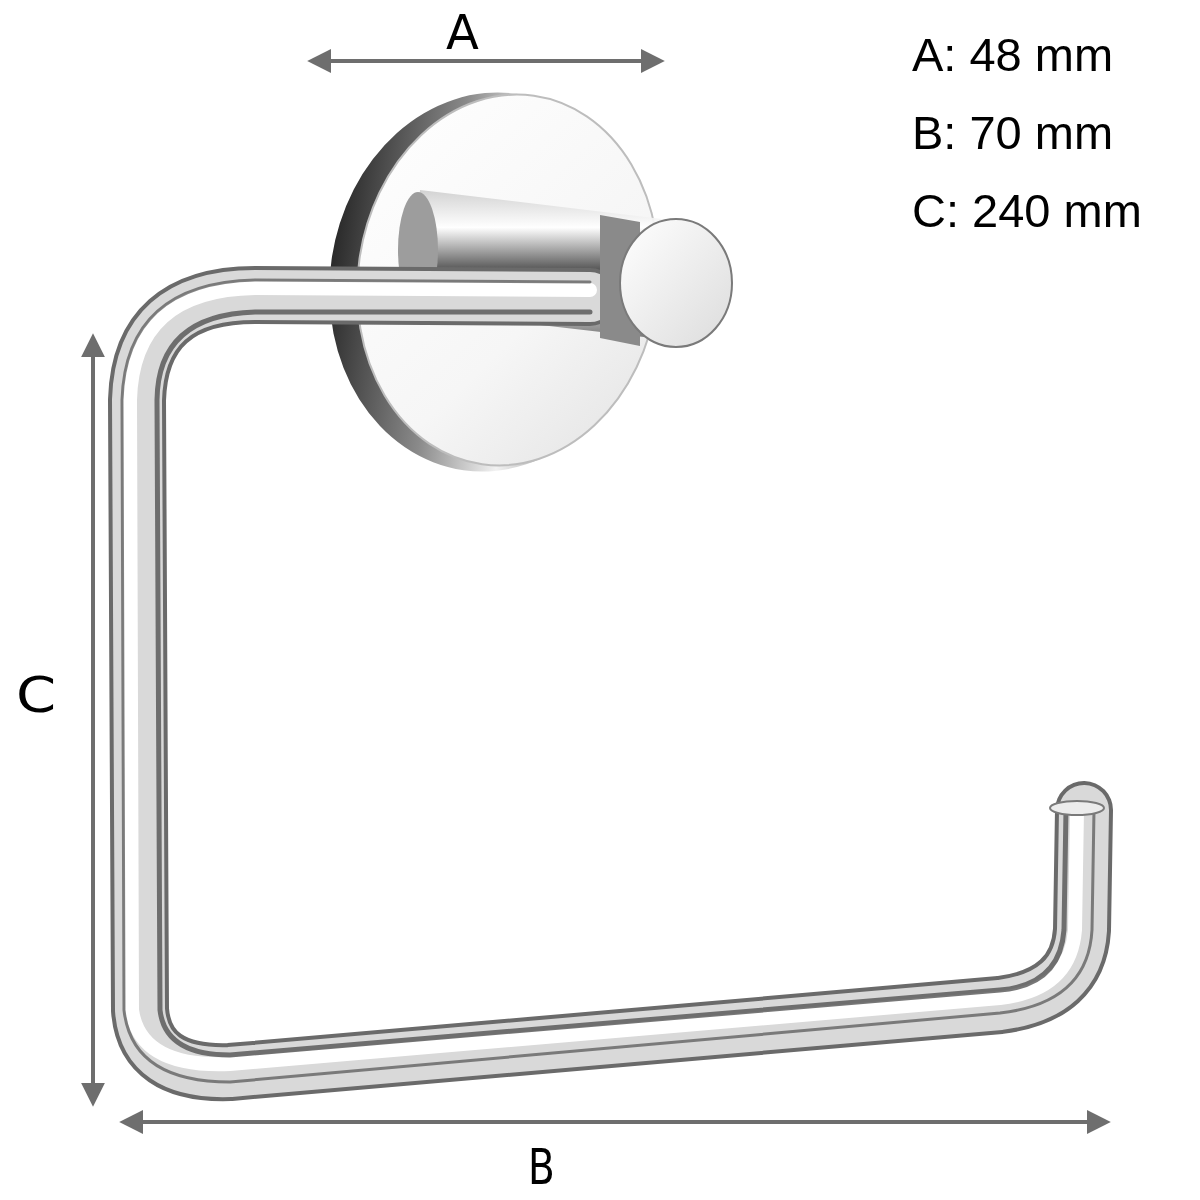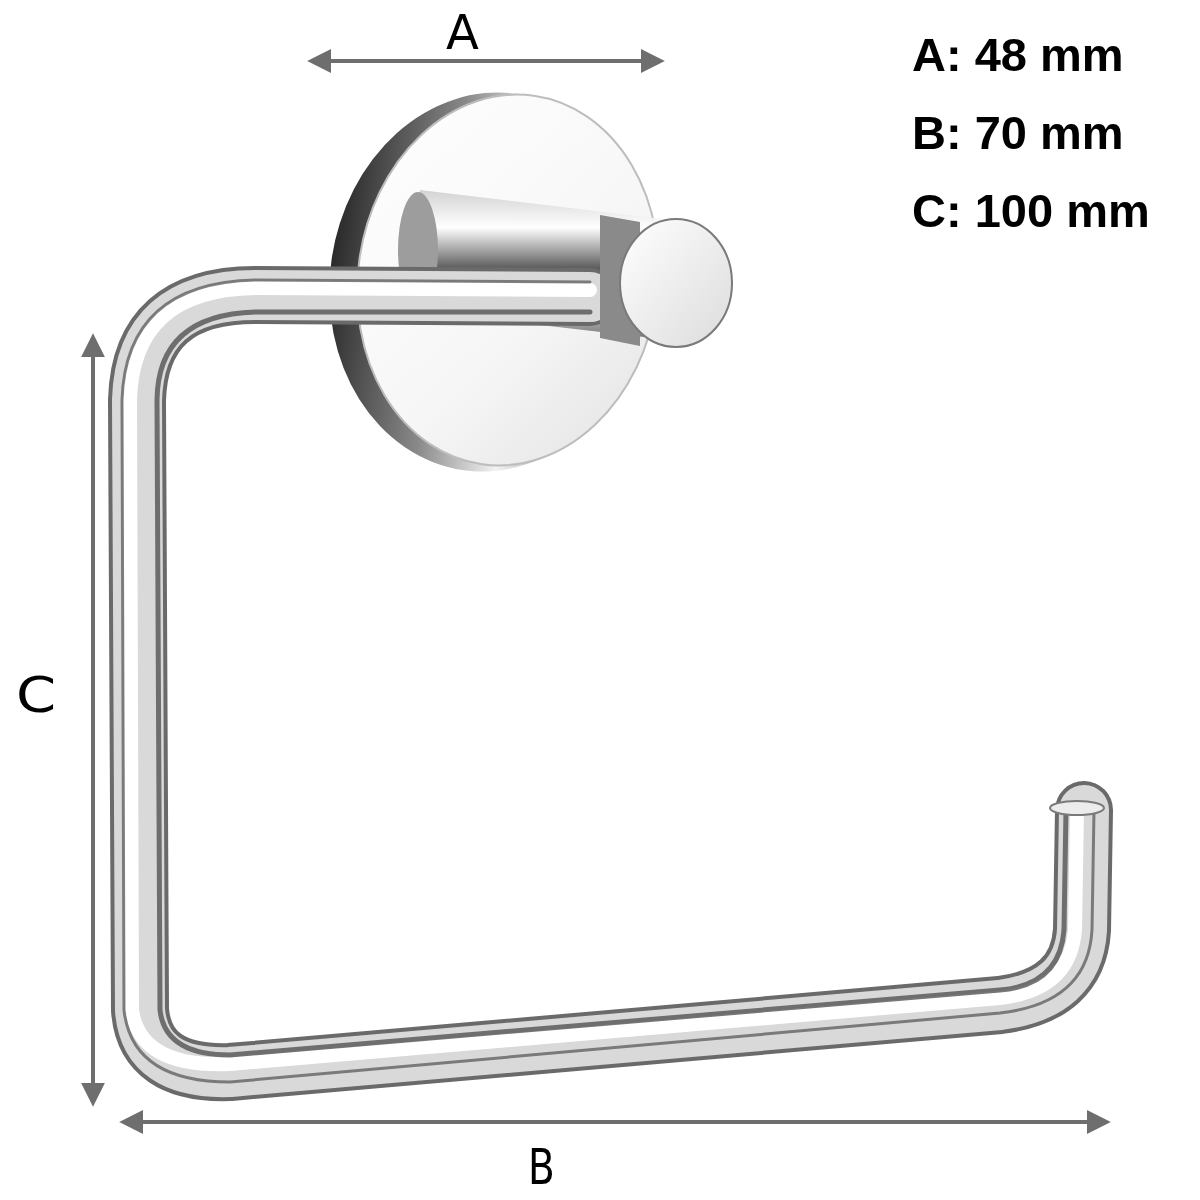--- a/index.html
+++ b/index.html
@@ -1,19 +1,19 @@
 <!DOCTYPE html>
 <html><head>
   <meta charset="utf-8">
   <style>
     html, body { margin: 0; padding: 0; background: #ffffff; }
     body { width: 1200px; height: 1200px; position: relative; overflow: hidden; font-family: "Liberation Sans", sans-serif; }
     .stage { position: absolute; left: 0; top: 0; width: 1200px; height: 1200px; }
     .spec-list { position: absolute; left: 912px; top: 16px; margin: 0; padding: 0; list-style: none; }
-    .spec-list li { font-family: "Liberation Sans", sans-serif; font-size: 47px; line-height: 78px; color: #000; letter-spacing: 0px; white-space: nowrap; font-weight: bold; }
+    .spec-list li { font-family: "Liberation Sans", sans-serif; font-size: 47px; line-height: 78px; color: #000; letter-spacing: 0px; white-space: nowrap; }
     .dim-label { position: absolute; font-family: "DejaVu Sans", sans-serif; color: #000; font-size: 48px; line-height: 1; }
     #label-a { left: 446px; top: 8px; }
     #label-b { left: 528px; top: 1142px; transform: scaleX(0.78); transform-origin: left top; font-size: 50px; }
     #label-c { left: 16px; top: 670px; font-size: 50px; transform: scaleX(1.15); transform-origin: left top; }
   </style>
 </head>
 <body>
 
 <div class="stage">
   <svg width="1200" height="1200" viewBox="0 0 1200 1200">
@@ -94,15 +94,15 @@
     </g>
   </svg>
 
   <span id="label-a" class="dim-label">A</span>
   <span id="label-b" class="dim-label">B</span>
   <span id="label-c" class="dim-label">C</span>
 
   <ul class="spec-list">
     <li>A: 48 mm</li>
     <li>B: 70 mm</li>
-    <li>C: 100 mm</li>
+    <li>C: 240 mm</li>
   </ul>
 </div>
 
 </body></html>

